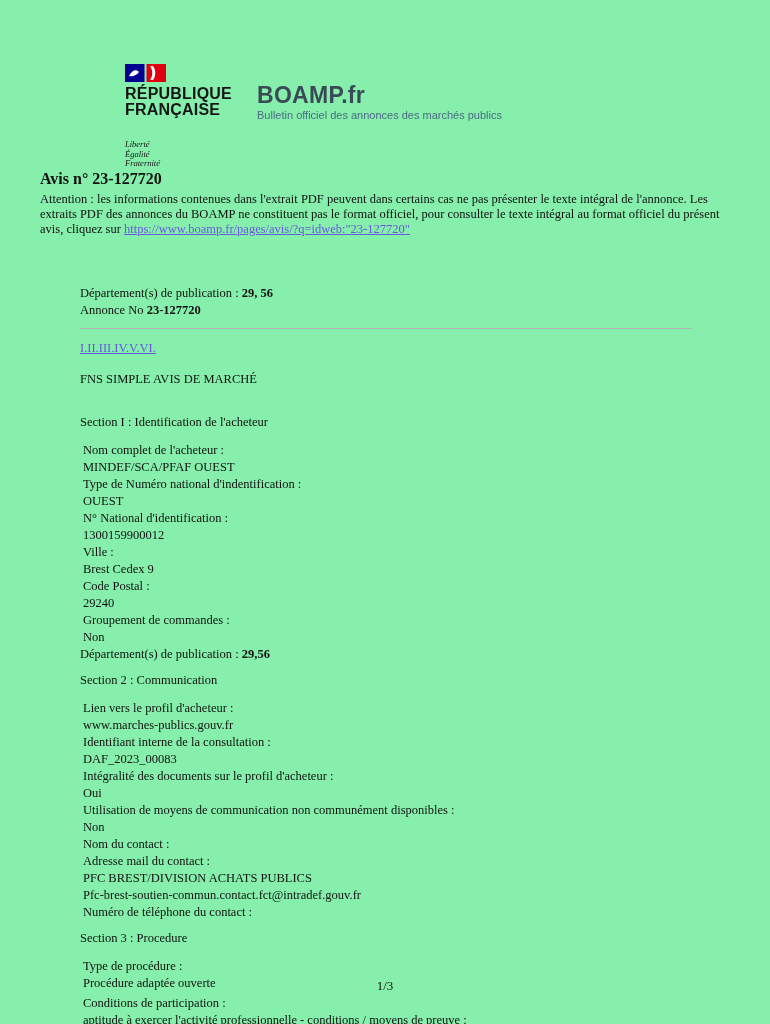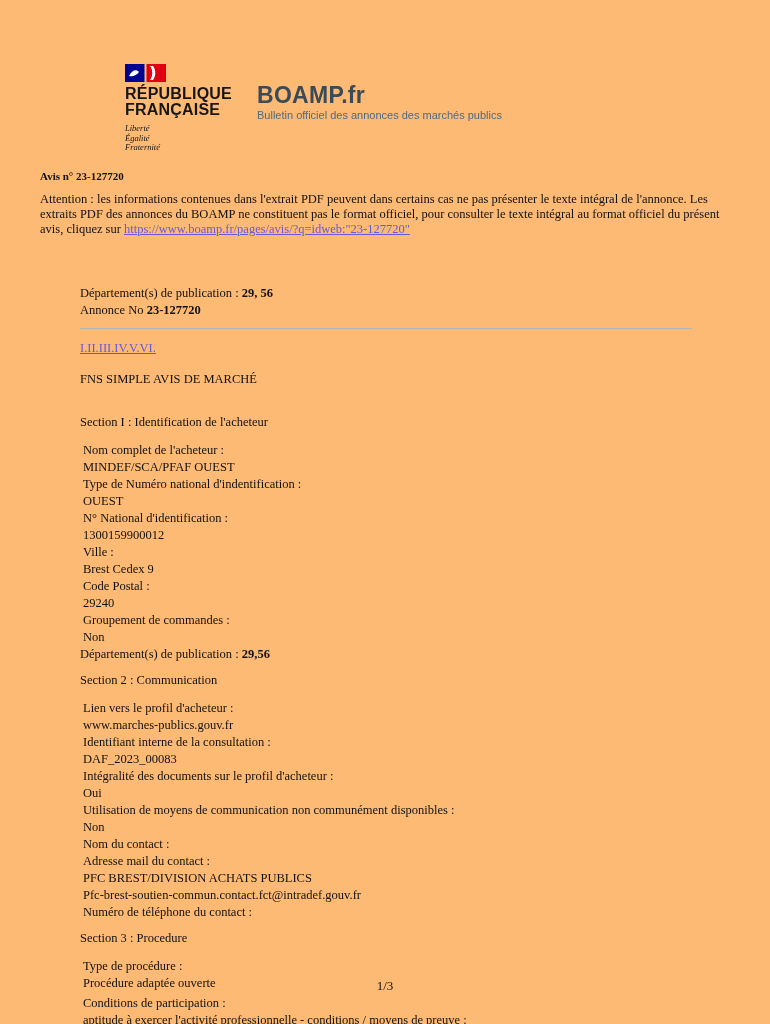--- a/index.html
+++ b/index.html
@@ -5,34 +5,34 @@
   :root{
     --link:#6858e0;
     --flag-blue:#000091;
     --flag-red:#e1000f;
     --brand-title:#3a4a57;
     --brand-subtitle:#4d6a84;
   }
   *{margin:0;padding:0;box-sizing:border-box;}
   html,body{background:#ffffff;}
   body{font-family:"Liberation Serif", serif; color:#111;}
-  .page{position:relative;width:770px;height:1024px;background:#fdba74;overflow:hidden;}
+  .page{position:relative;width:770px;height:1024px;background:#86efac;overflow:hidden;}
 
   
   .header{position:absolute;top:64px;left:125px;display:flex;align-items:flex-start;}
   .marianne{width:120px;}
   .flag{display:block;margin-bottom:4px;}
   .rep{font-family:"Liberation Sans", sans-serif;font-weight:bold;font-size:16px;line-height:16px;letter-spacing:.2px;color:#161616;}
-  .motto{margin-top:6px;font-style:italic;font-size:8.5px;line-height:9.5px;color:#161616;}
+  .motto{margin-top:22px;font-style:italic;font-size:8.5px;line-height:9.5px;color:#161616;}
   .brand{margin-left:12px;margin-top:20px;font-family:"Liberation Sans", sans-serif;}
   .brand-title{font-weight:bold;font-size:23px;line-height:22px;color:var(--brand-title);letter-spacing:.3px;}
   .brand-subtitle{font-size:11px;line-height:18px;color:var(--brand-subtitle);}
 
   
-  .avis-title{position:absolute;top:170px;left:40px;font-weight:bold;font-size:11px;}
+  .avis-title{position:absolute;top:170px;left:40px;font-weight:bold;font-size:16px;}
   .attention{position:absolute;top:192px;left:40px;width:697px;font-size:12.5px;line-height:15.2px;text-align:left;}
   a{color:var(--link);text-decoration:underline;cursor:pointer;}
 
   
   .main{position:absolute;top:285px;left:80px;width:612px;font-size:12.5px;line-height:17px;}
   .meta-line b{font-weight:bold;}
   hr.divider{border:none;border-top:1px solid #b3b3b3;margin:9px 0 11px 0;}
   .toc{margin-bottom:14px;}
   .doc-type{margin-bottom:26px;}
   .section-title{margin-top:7px;margin-bottom:11px;}

